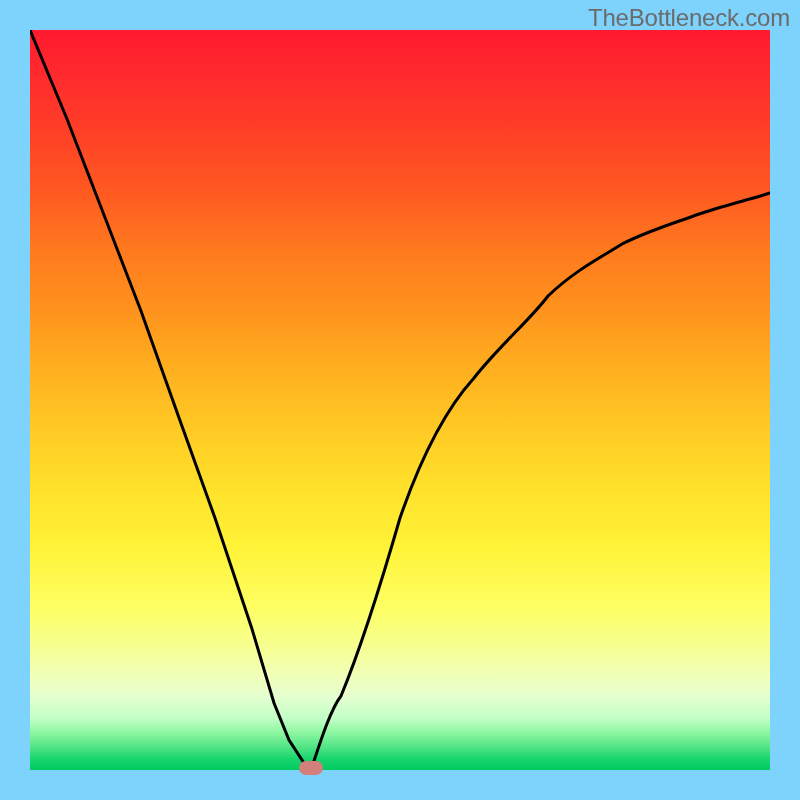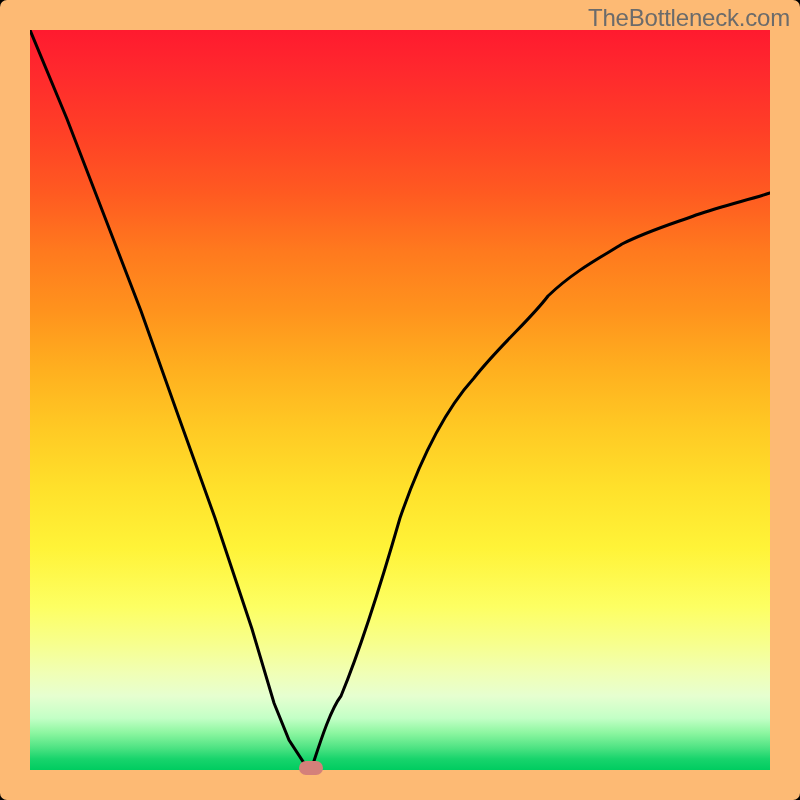--- a/index.html
+++ b/index.html
@@ -8,22 +8,21 @@
     width: 800px;
     height: 800px;
     overflow: hidden;
     background: #000;
     font-family: Arial, Helvetica, sans-serif;
   }
   .frame {
     position: relative;
     width: 800px;
     height: 800px;
-    background: #fdba74;
-    border-radius: 7px;
+    background: #7dd3fc;
   }
   .plot-area {
     position: absolute;
     left: 30px;
     top: 30px;
     width: 740px;
     height: 740px;
   }
   .gradient {
     position: absolute;

